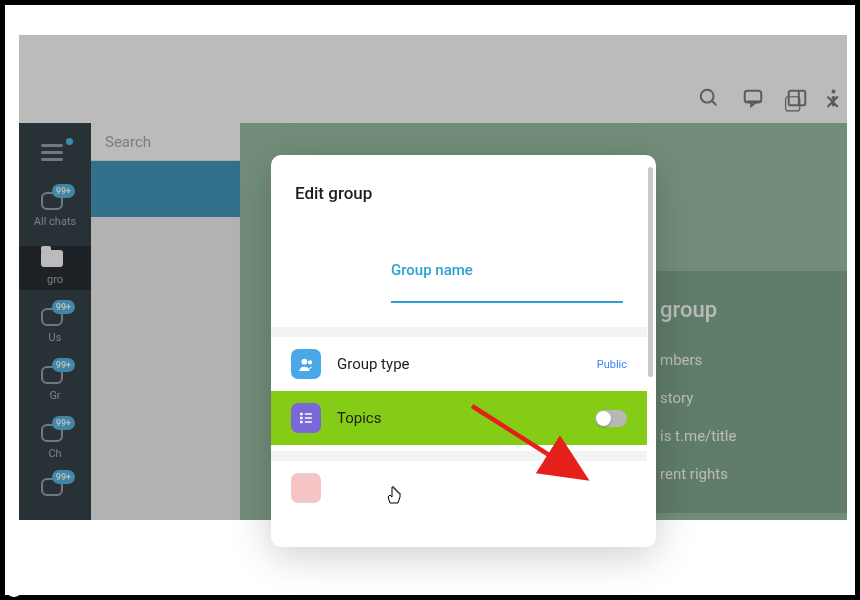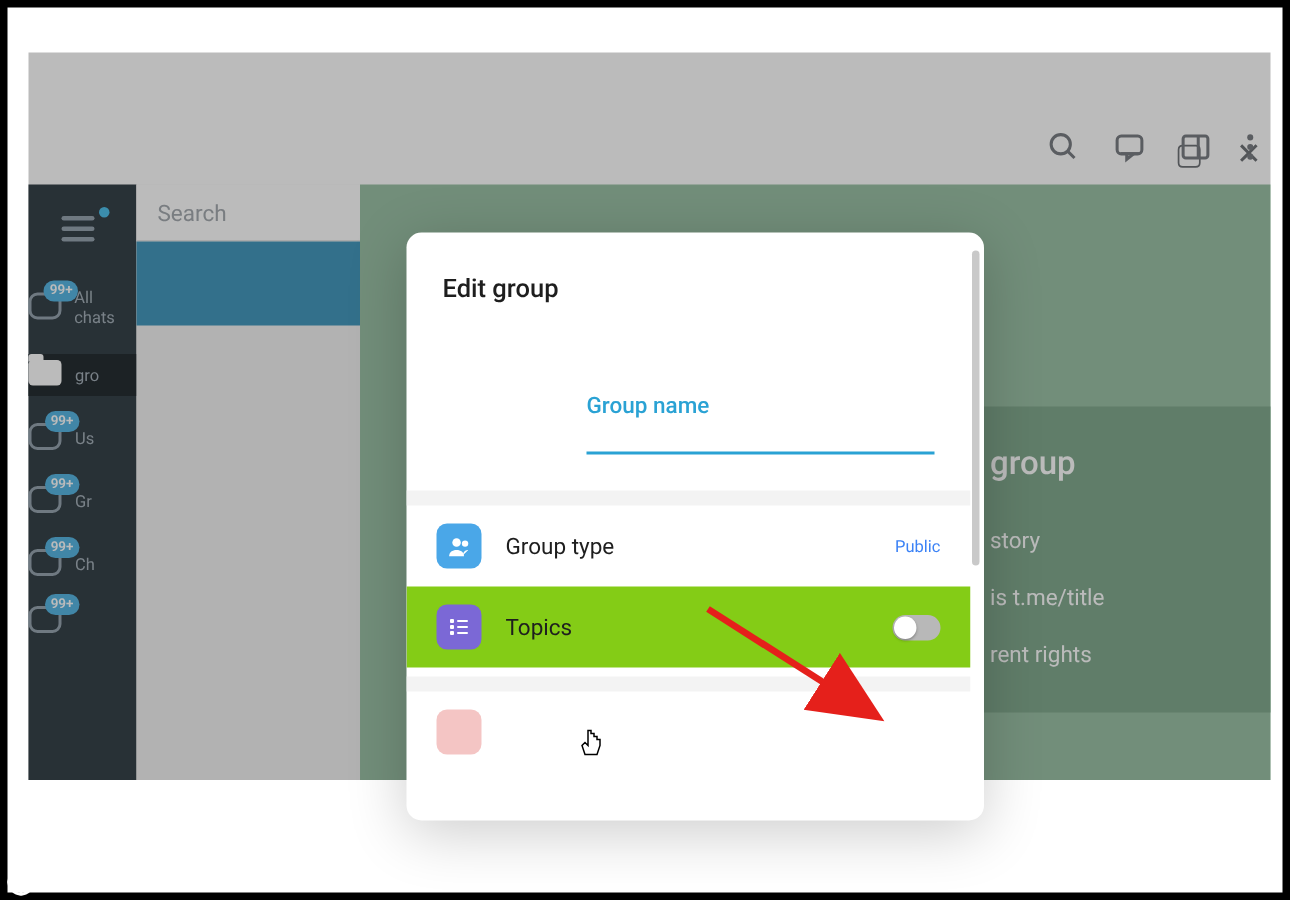--- a/index.html
+++ b/index.html
@@ -5,21 +5,21 @@
   *{box-sizing:border-box;margin:0;padding:0;font-family:-apple-system,BlinkMacSystemFont,"Segoe UI",Roboto,sans-serif}
   body{width:860px;height:600px;background:#000;overflow:hidden;position:relative}
   .frame-outer{position:absolute;left:4px;top:4px;width:852px;height:592px;background:#fff;border:1px solid #000}
   .app-area{position:absolute;left:14px;top:30px;width:828px;height:485px;background:#fff}
   .window-controls{position:absolute;right:6px;top:55px;display:flex;gap:22px;color:#5f6368;font-size:20px}
   .app-shell{position:absolute;left:0;top:88px;right:0;bottom:0;display:flex}
   .sidebar{width:72px;background:#1e2b33;display:flex;flex-direction:column;align-items:center;padding-top:10px;gap:14px;color:#8a9aa7;font-size:11px}
   .hamburger{width:28px;height:20px;position:relative;margin:7px 0 14px 0}
   .hamburger span{display:block;height:3px;background:#8a9aa7;border-radius:2px;margin:4px 0;width:22px}
   .hamburger .dot{position:absolute;right:-4px;top:-2px;width:7px;height:7px;border-radius:50%;background:#3bb8e8}
-  .side-item{display:flex;align-items:center;gap:3px;width:100%;padding:4px 0;color:#9aa7b1}
+  .side-item{display:flex;flex-direction:column;align-items:center;gap:3px;width:100%;padding:4px 0;color:#9aa7b1}
   .side-item.active{background:#0c1419}
   .side-icon{width:28px;height:20px;position:relative}
   .bubble{width:22px;height:18px;border:2px solid #8a9aa7;border-radius:6px;position:relative}
   .badge{position:absolute;right:-6px;top:-8px;background:#44aee0;color:#fff;font-size:9px;padding:2px 4px;border-radius:9px;font-weight:600}
   .folder{width:22px;height:17px;background:#fff;border-radius:3px;position:relative}
   .folder:before{content:"";position:absolute;top:-4px;left:0;width:10px;height:5px;background:#fff;border-radius:2px 2px 0 0}
   .chat-col{width:149px;background:#f1f1f1}
   .search-bar{height:38px;background:#fff;border-bottom:1px solid #e4e4e4;padding:8px 14px;color:#9aa0a6;font-size:15px;display:flex;align-items:center}
   .selected-chat{height:56px;background:#2f8db5}
   .right-col{flex:1;background:#90bb9b;position:relative}
@@ -140,20 +140,21 @@
             </svg>
        <svg class="hdr-ic" style="width:7px" viewBox="0 0 6 24" fill="#6b6f75">
               <circle cx="3" cy="5" r="2.2"></circle>
               <circle cx="3" cy="12" r="2.2"></circle>
               <circle cx="3" cy="19" r="2.2"></circle>
             </svg>
      </div>
 
      <div class="info-panel">
        <div class="info-title">group</div>
+       <div>mbers</div>
        <div>story</div>
        <div>is t.me/title</div>
        <div>rent rights</div>
      </div>
    </div>
   </div>
 
   <div class="dim-overlay"></div>
 
   <div class="modal">

